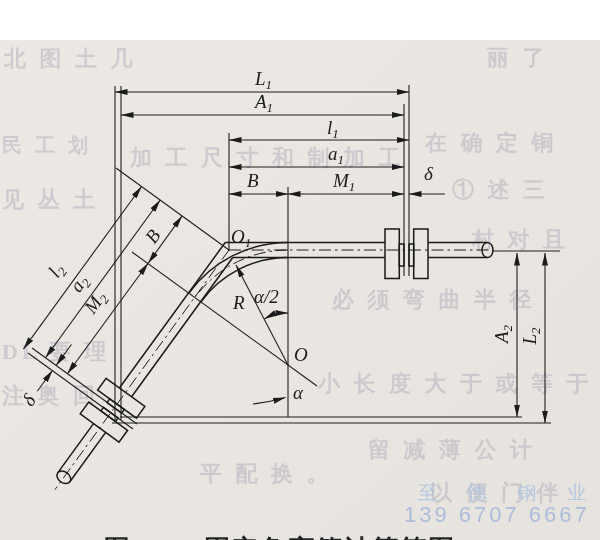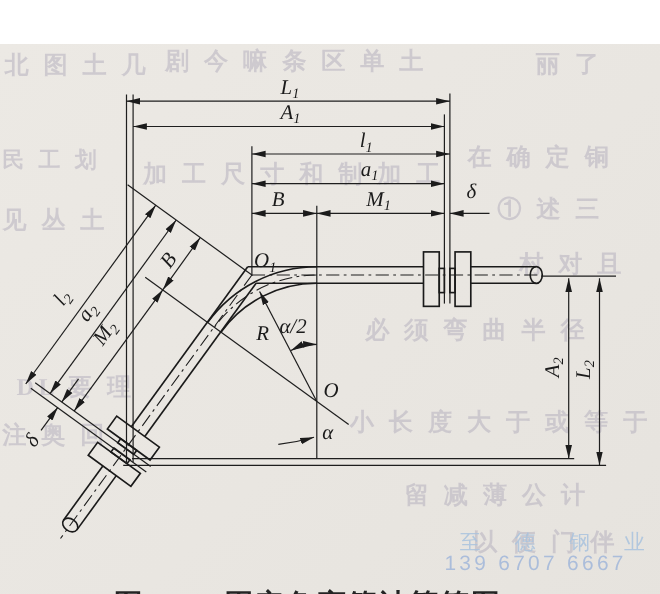--- a/index.html
+++ b/index.html
@@ -7,52 +7,52 @@
        font-family:"Liberation Serif", serif;}
   .page{position:relative;width:600px;height:540px;
         background:#eae7e2;
         background:linear-gradient(135deg,#ece9e4 0%,#e9e6e1 55%,#e6e3de 100%);margin-top:40px;}
   .bleed-layer{position:absolute;inset:0;pointer-events:none;}
   .bleed{position:absolute;color:#b2adbc;opacity:.5;filter:blur(.7px);
          font-weight:bold;white-space:nowrap;letter-spacing:4px;}
   .wm{position:absolute;white-space:nowrap;}
   .wm-company{left:418px;top:440px;font-size:19px;color:#a9c3de;
               letter-spacing:13px;opacity:.85;}
-  .wm-phone{left:404px;top:462px;font-size:19px;color:#9db4da;
+  .wm-phone{left:404px;top:462px;font-size:22px;color:#9db4da;
             letter-spacing:3px;opacity:.8;font-family:"Liberation Sans",sans-serif;}
   .caption{position:absolute;left:0;top:492px;width:560px;text-align:center;
            font-size:26px;font-weight:bold;color:#242424;letter-spacing:2px;}
   svg{position:absolute;left:0;top:0;}
   svg text{fill:#1b1b1b;}
   .dimtxt{font-style:italic;font-size:19px;font-family:"Liberation Serif",serif;}
   .sub{font-size:13px;}
   .ln{stroke:#1e1e1e;stroke-width:1.1;fill:none;}
   .pipe{stroke:#1a1a1a;stroke-width:1.5;fill:none;}
   .cl{stroke:#1e1e1e;stroke-width:1;fill:none;stroke-dasharray:12 4 2.5 4;}
 </style>
 </head>
 <body>
 
 <div class="page">
 
   <div class="bleed-layer" id="bleed-layer">
       <div class="bleed" style="left: 4px; top: 4px; font-size: 22px;">北 图 土 几</div>
-      <div class="bleed" style="left: 150px; top: 1px; font-size: 22px;">剧 今 嘛 条 区 单 土</div>
       <div class="bleed" style="left: 487px; top: 3px; font-size: 22px;">丽 了</div>
       <div class="bleed" style="left: 2px; top: 92px; font-size: 20px;">民 工 划</div>
       <div class="bleed" style="left: 130px; top: 103px; font-size: 22px;">加 工 尺 寸 和 制 加 工</div>
       <div class="bleed" style="left: 425px; top: 88px; font-size: 22px;">在 确 定 铜</div>
       <div class="bleed" style="left: 452px; top: 135px; font-size: 22px;">① 述 三</div>
       <div class="bleed" style="left: 2px; top: 145px; font-size: 22px;">见 丛 土</div>
       <div class="bleed" style="left: 472px; top: 185px; font-size: 22px;">村 对 且</div>
       <div class="bleed" style="left: 332px; top: 245px; font-size: 22px;">必 须 弯 曲 半 径</div>
-      <div class="bleed" style="left: 15px; top: 297px; font-size: 22px;">DL 要 理</div>
+      <div class="bleed" style="left: 2px; top: 297px; font-size: 22px;">DL 要 理</div>
       <div class="bleed" style="left: 318px; top: 329px; font-size: 22px;">小 长 度 大 于 或 等 于</div>
       <div class="bleed" style="left: 2px; top: 341px; font-size: 22px;">注 奥 回</div>
       <div class="bleed" style="left: 368px; top: 395px; font-size: 22px;">留 减 薄 公 计</div>
+      <div class="bleed" style="left: 200px; top: 419px; font-size: 22px;">平 配 换 。</div>
       <div class="bleed" style="left: 430px; top: 438px; font-size: 22px;">以 便 门 伴</div>
       <div class="bleed" style="left: 440px; top: 500px; font-size: 22px;">急 壮 器</div>
       <div class="bleed" style="left: 15px; top: 500px; font-size: 22px;">凡 土 嘎</div>
     </div>
 
   <div class="wm wm-company">至 德 钢 业</div>
   <div class="wm wm-phone">139 6707 6667</div>
 
   <svg width="600" height="540" viewBox="0 0 600 540">
     <defs>

